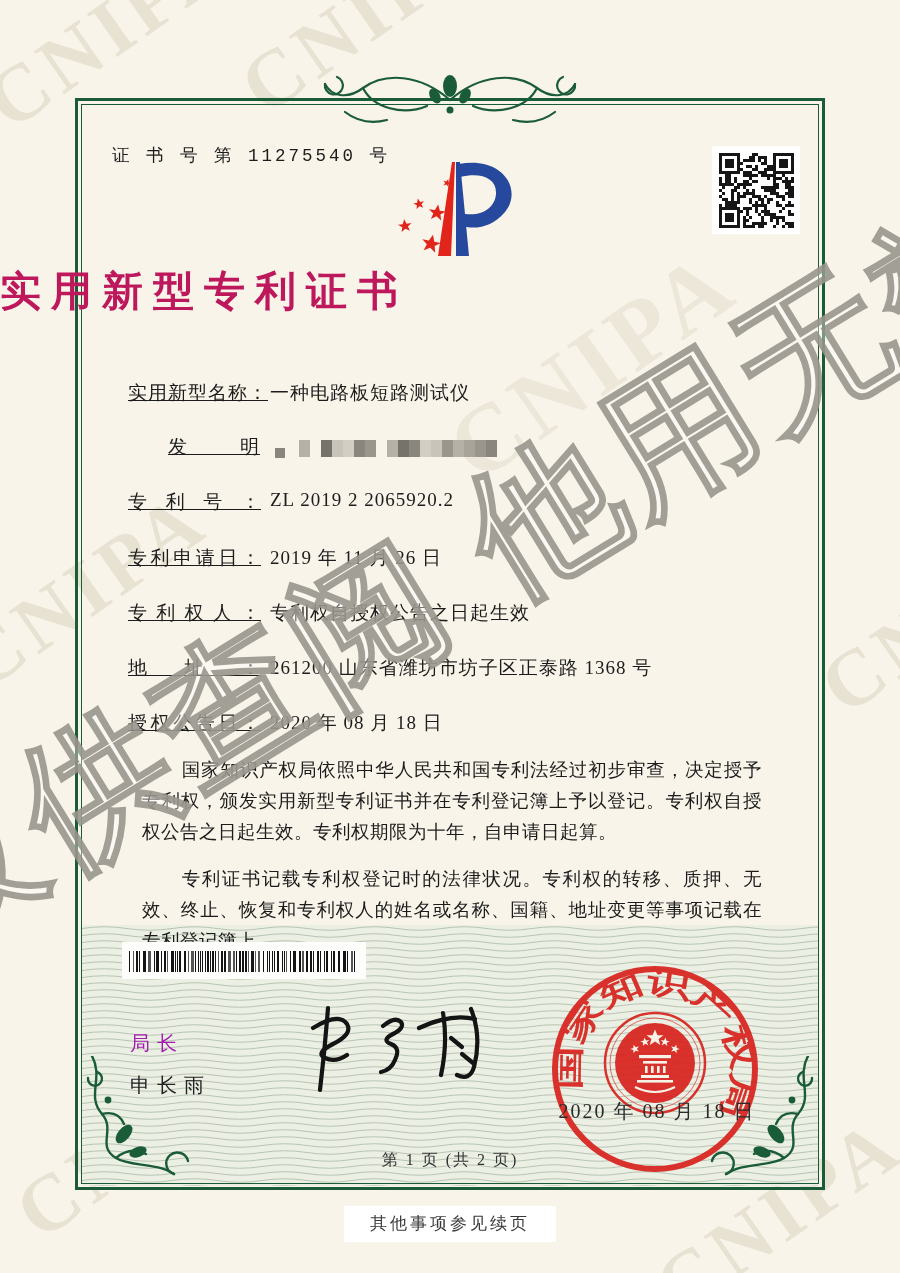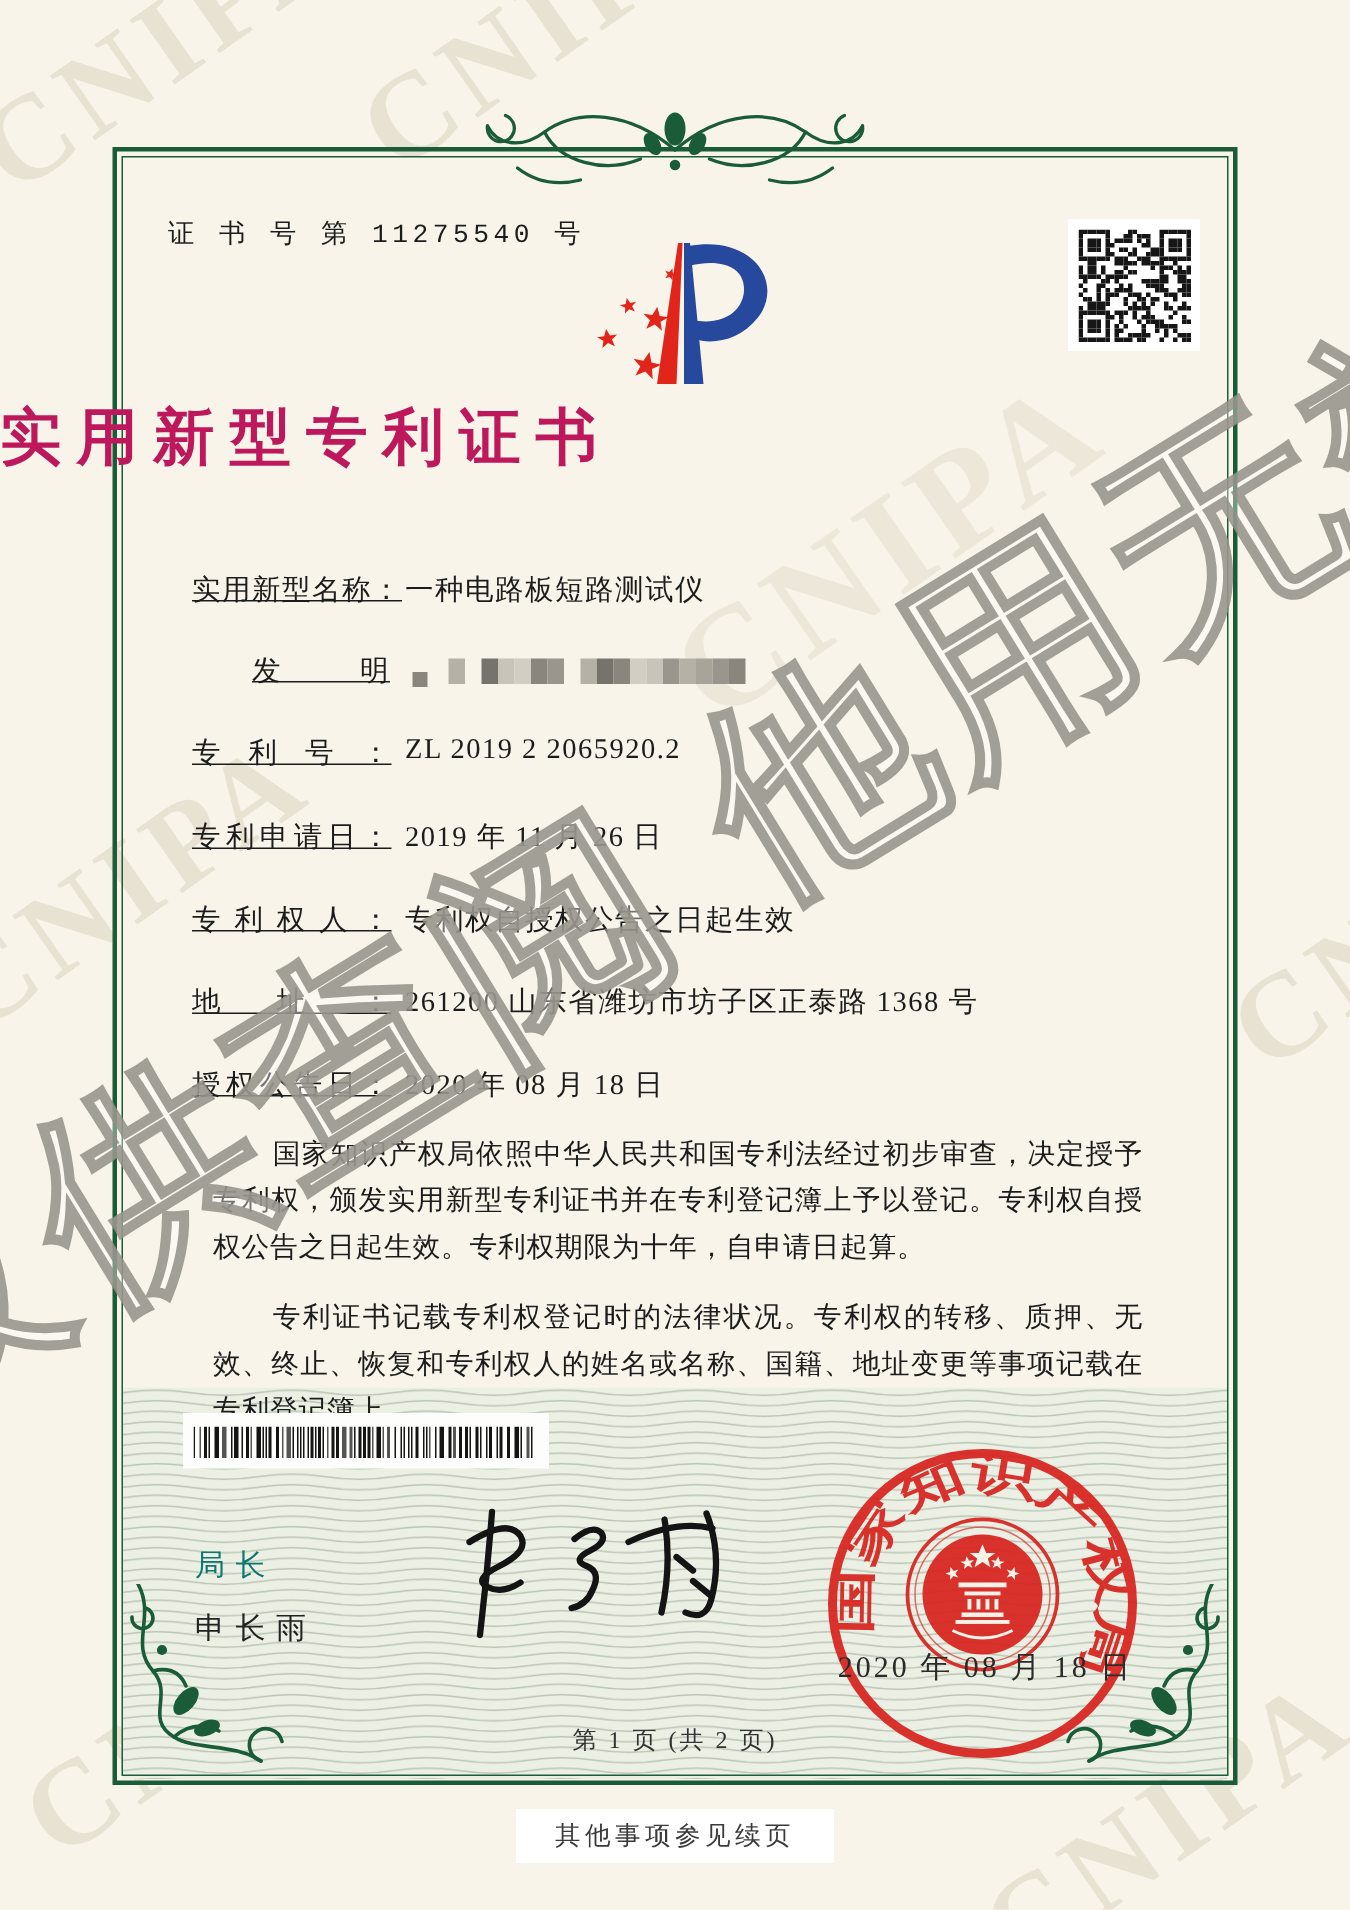--- a/index.html
+++ b/index.html
@@ -53,21 +53,21 @@
   .lbl.narrow{width:92px;margin-left:40px;}
   .val{margin-left:9px;}
   .pair2{position:absolute;left:330px;top:0;}
 
   #paras{left:126px;top:739px;width:652px;font-size:18.5px;line-height:31px;text-align:justify;}
   #paras p{margin:16px;text-indent:2.15em;letter-spacing:0.5px;}
 
   #barcode-box{left:122px;top:942px;width:244px;height:37px;background:#fdfdfb;}
   #barcode{position:absolute;left:7px;top:9px;}
 
-  #director-label{left:130px;top:1030px;font-family:"Liberation Sans",sans-serif;font-size:20px;letter-spacing:7px;color:#0f766e;}
+  #director-label{left:130px;top:1030px;font-family:"Liberation Sans",sans-serif;font-size:20px;letter-spacing:7px;color:#a21caf;}
   #director-name{left:130px;top:1072px;font-family:"Liberation Sans",sans-serif;font-size:20px;letter-spacing:7px;color:#222;}
   #signature{left:285px;top:996px;}
 
   #seal{left:546px;top:960px;z-index:6;}
   #seal-date{left:551px;top:1098px;width:212px;text-align:center;font-size:20px;letter-spacing:2px;color:#2a2a28;z-index:7;}
 
   #page-info{left:0;right:0;top:1150px;text-align:center;font-size:16px;letter-spacing:2px;color:#333;}
   #continuation{
     left:344px;top:1206px;width:212px;height:36px;background:#ffffff;
     text-align:center;line-height:36px;font-size:17px;letter-spacing:3px;color:#3a3a3a;z-index:6;

